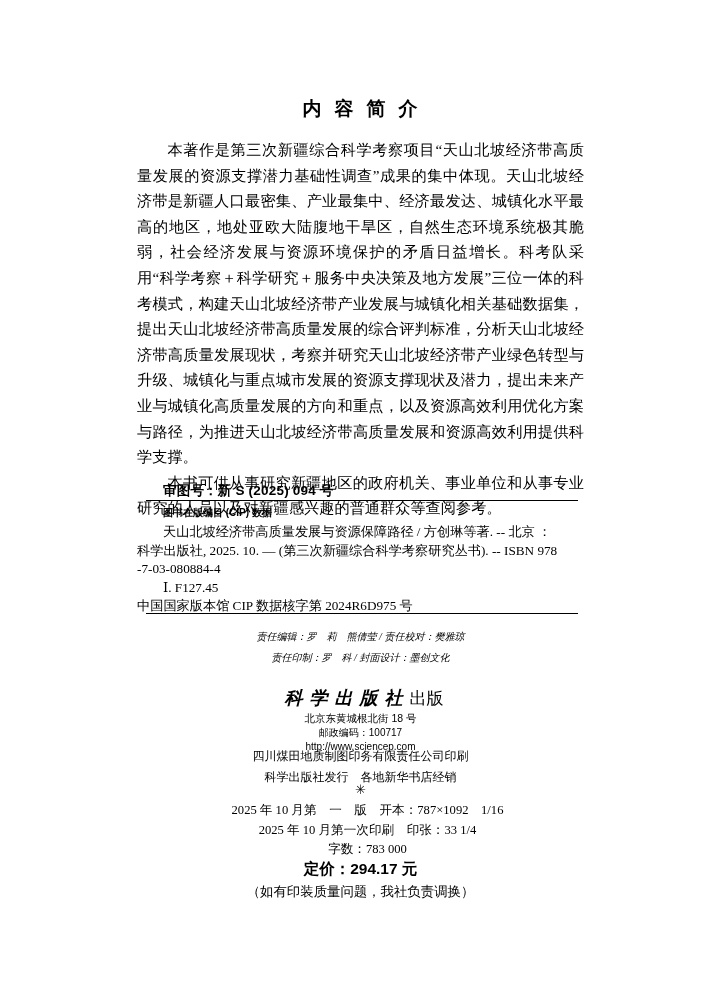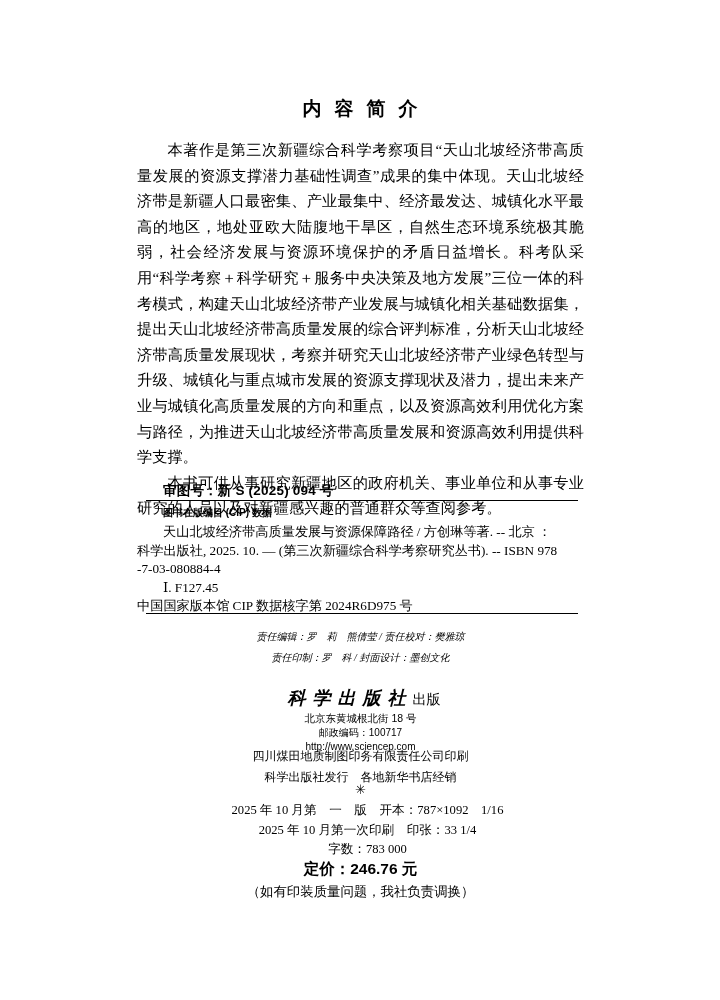--- a/index.html
+++ b/index.html
@@ -132,21 +132,21 @@
   .pub-logo-name {
     font-style: italic;
     font-weight: bold;
     letter-spacing: 7px;
     font-size: 18px;
     margin-left: 7px;
   }
   .pub-logo-suffix {
     font-style: normal;
     font-weight: normal;
-    font-size: 14px;
+    font-size: 17px;
     letter-spacing: 0;
     font-family: "Liberation Sans", "DejaVu Sans", sans-serif;
   }
   .pub-addr {
     font-size: 10.5px;
     line-height: 15px;
     font-family: "Liberation Sans", "DejaVu Sans", sans-serif;
   }
   .pub-zip {
     font-size: 10px;
@@ -265,17 +265,17 @@
   </div>
 
   <div class="sep-star">✳</div>
 
   <div class="edition">
     <div class="row">2025 年 10 月第　一　版　开本：787×1092　1/16</div>
     <div class="row">2025 年 10 月第一次印刷　印张：33 1/4</div>
     <div class="row">字数：783 000</div>
   </div>
 
-  <div class="price">定价：246.76 元</div>
+  <div class="price">定价：294.17 元</div>
 
   <div class="exchange-note">（如有印装质量问题，我社负责调换）</div>
 
 </div>
 
 </body></html>

